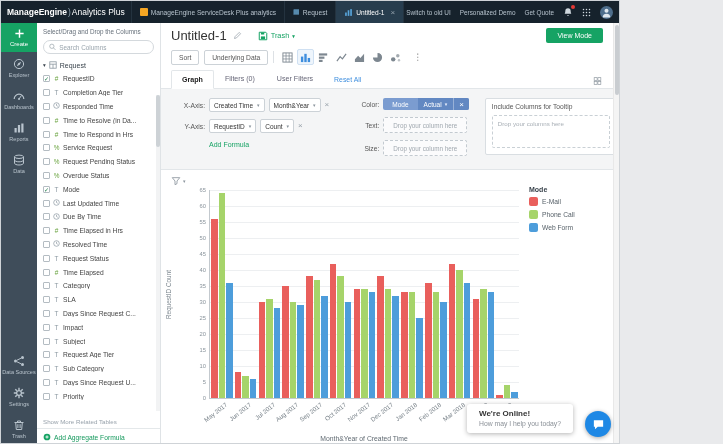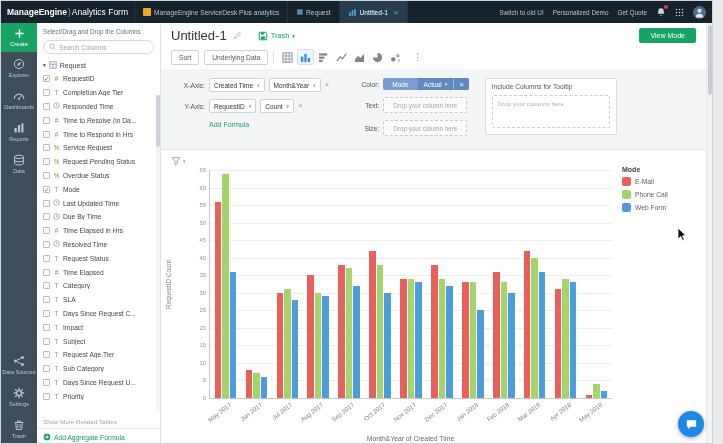--- a/index.html
+++ b/index.html
@@ -1,17 +1,17 @@
 <!DOCTYPE html>
 <html><head>
 <meta charset="utf-8">
 <style>
   *{margin:0;padding:0;box-sizing:border-box;}
   body{font-family:"Liberation Sans",sans-serif;background:#e9eaec;}
-  .page{position:relative;width:713px;height:444px;background:#c4b5fd;overflow:hidden;border:1px solid #cfd3d7;}
+  .page{position:relative;width:620px;height:444px;background:#c4b5fd;overflow:hidden;border:1px solid #cfd3d7;}
 
   
   .topbar{display:flex;align-items:center;height:22px;background:#16222c;padding:0 6px;color:#b6c2cc;}
   .brand{display:flex;align-items:baseline;white-space:nowrap;font-size:8.5px;color:#fff;margin-right:6px;}
   .brand-main{font-weight:bold;}
   .brand-sep{color:#8fa0ad;margin:0 1px;}
   .tb-tabs{display:flex;height:100%;font-size:6.6px;}
   .tb-tab{display:flex;align-items:center;gap:3px;padding:0 8px;border-left:1px solid #24333f;white-space:nowrap;cursor:pointer;}
   .tb-tab:last-child{border-right:1px solid #24333f;}
   .tb-tab.active{background:#273d4e;color:#fff;}
@@ -124,21 +124,21 @@
 </style>
 </head>
 <body>
 
 <div class="page">
 
   <header class="topbar">
     <div class="brand">
       <span class="brand-main">ManageEngine</span>
       <span class="brand-sep">)</span>
-      <span class="brand-sub">Analytics Form</span>
+      <span class="brand-sub">Analytics Plus</span>
     </div>
     <div class="tb-tabs">
       <div class="tb-tab">
         <span class="ws-ic"></span>
         <span>ManageEngine ServiceDesk Plus analytics</span>
       </div>
       <div class="tb-tab">
         <span class="req-ic">▦</span>
         <span>Request</span>
       </div>
@@ -484,20 +484,35 @@
               <svg width="11" height="11" viewBox="0 0 12 12">
                 <circle cx="3.5" cy="8" r="2.4" fill="currentColor"></circle>
                 <circle cx="8.5" cy="4" r="1.9" fill="currentColor" opacity=".7"></circle>
                 <circle cx="9.8" cy="9" r="1.3" fill="currentColor" opacity=".5"></circle>
               </svg>
             </span>
           </div>
         <span class="kebab">⋮</span>
       </div>
 
+      <div class="tabs-row">
+        <div class="vtabs">
+            <div class="vtab active">Graph</div>
+            <div class="vtab">Filters (0)</div>
+            <div class="vtab">User Filters</div>
+          </div>
+        <span class="reset">Reset All</span>
+        <span class="flex1"></span>
+        <svg class="layout-ic" width="11" height="11" viewBox="0 0 12 12">
+            <rect x="1" y="1" width="4.4" height="4.4" fill="none" stroke="currentColor"></rect>
+            <rect x="6.6" y="1" width="4.4" height="4.4" fill="none" stroke="currentColor"></rect>
+            <rect x="1" y="6.6" width="4.4" height="4.4" fill="none" stroke="currentColor"></rect>
+            <rect x="6.6" y="6.6" width="4.4" height="4.4" fill="none" stroke="currentColor"></rect>
+          </svg>
+      </div>
 
       <div class="config">
         <div class="cfg-col">
           <div class="cfg-row">
             <label>X-Axis:</label>
             <span class="dd">
                 <span>Created Time</span>
                 <b>▾</b>
               </span>
             <span class="dd">
@@ -686,20 +701,24 @@
             </div>
         </div>
       </div>
     </main>
 
     <div class="pagescroll">
         <div class="thumb"></div>
       </div>
   </div>
 
+  <div class="chat-card">
+    <div class="chat-title">We're Online!</div>
+    <div class="chat-sub">How may I help you today?</div>
+  </div>
   <div class="chat-bubble">
     <svg width="13" height="13" viewBox="0 0 14 14">
         <path d="M2 2.5h10v7H6.2L3.2 12V9.5H2z" fill="#fff"></path>
       </svg>
   </div>
 
   <svg class="cursor" width="11" height="15" viewBox="0 0 11 15">
     <path d="M1 1v11l2.8-2.5 1.8 3.9 1.7-.8-1.8-3.8 3.4-.3z" fill="#111" stroke="#fff" stroke-width="0.8"></path>
   </svg>
 </div>

